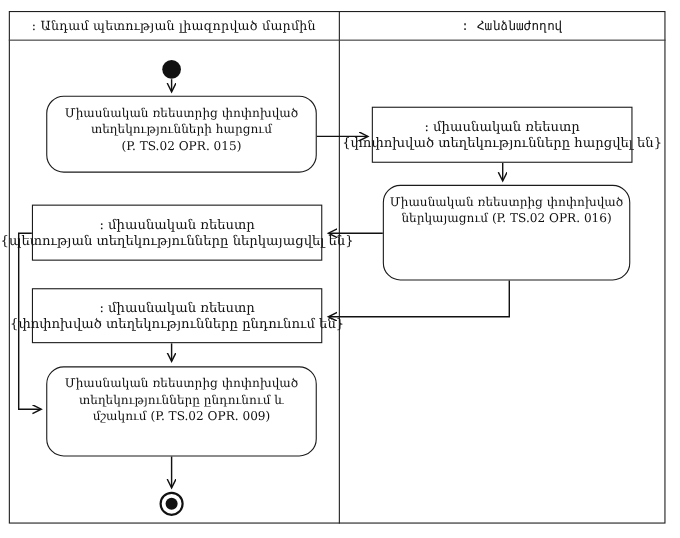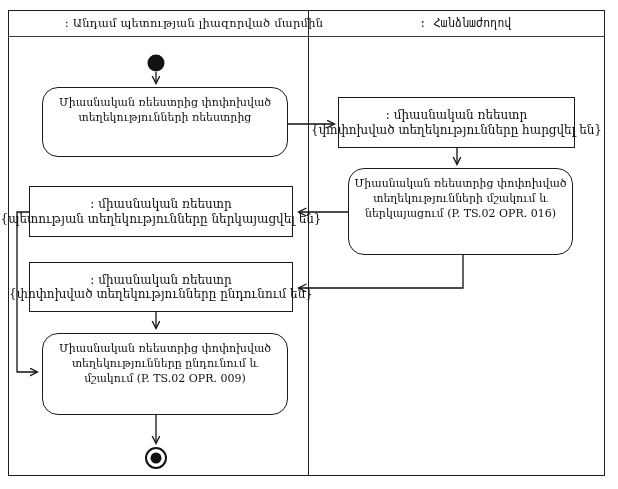--- a/index.html
+++ b/index.html
@@ -17,21 +17,21 @@
     border-left:1.4px solid #1f1f1f;
   }
   .header-sep{
     position:absolute;left:8px;top:36px;width:597px;height:0;
     border-top:1.2px solid #3a3a3a;
   }
   .lane-header{
     position:absolute;top:10px;height:26px;display:flex;align-items:center;
     justify-content:center;font-size:11.5px;letter-spacing:.2px;
   }
-  .lane-header.left{left:8px;width:300px;margin-left:36px;}
+  .lane-header.left{left:8px;width:300px;}
   .lane-header.right{left:308px;width:315px;font-family:Liberation Mono, monospace;}
   .node{
     position:absolute;box-sizing:border-box;border:1.6px solid #1b1b1b;
     background:#fff;display:flex;flex-direction:column;align-items:center;
     text-align:center;font-size:11px;line-height:15px;z-index:2;
   }
   .node span{white-space:nowrap;}
   .action{border-radius:16px;padding-top:7px;}
   .objnode{justify-content:center;font-size:12px;line-height:14.5px;}
   .edges{position:absolute;left:0;top:0;z-index:1;}
@@ -68,31 +68,31 @@
     <path d="M156,312 L156,328" stroke="#111" stroke-width="1.3" fill="none" marker-end="url(#arrow)"></path>
     <path d="M156,415 L156,443" stroke="#111" stroke-width="1.3" fill="none" marker-end="url(#arrow)"></path>
     <g>
       <circle cx="156" cy="458" r="10" fill="none" stroke="#111" stroke-width="2"></circle>
       <circle cx="156" cy="458" r="5.5" fill="#111"></circle>
     </g>
   </svg>
 
   <div class="node action" style="left:42px;top:87px;width:246px;height:70px;">
     <span>Միասնական ռեեստրից փոփոխված</span>
-    <span>տեղեկությունների ռեեստրից</span>
+    <span>տեղեկությունների հարցում</span>
+    <span>(P. TS.02 OPR. 015)</span>
   </div>
 
   <div class="node objnode" style="left:338px;top:97px;width:237px;height:51px;">
     <span>: միասնական ռեեստր</span>
     <span>{փոփոխված տեղեկությունները հարցվել են}</span>
   </div>
 
   <div class="node action" style="left:348px;top:168px;width:225px;height:87px;">
     <span>Միասնական ռեեստրից փոփոխված</span>
-    <span>տեղեկությունների մշակում և</span>
     <span>ներկայացում (P. TS.02 OPR. 016)</span>
   </div>
 
   <div class="node objnode" style="left:29px;top:186px;width:264px;height:51px;">
     <span>: միասնական ռեեստր</span>
     <span>{պետության տեղեկությունները ներկայացվել են}</span>
   </div>
 
   <div class="node objnode" style="left:29px;top:262px;width:264px;height:50px;">
     <span>: միասնական ռեեստր</span>

